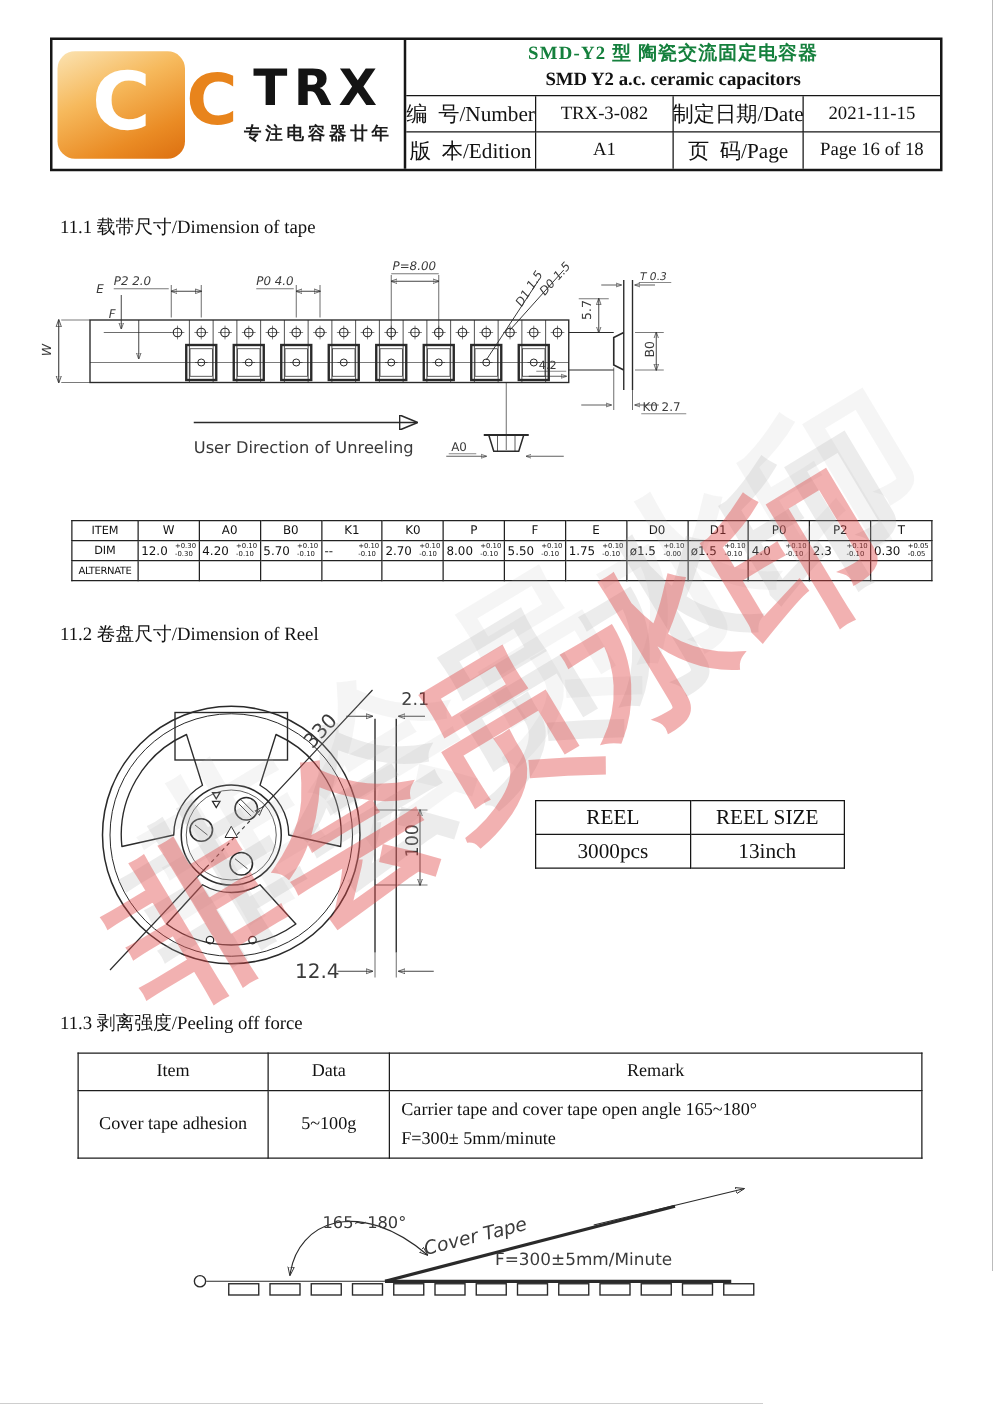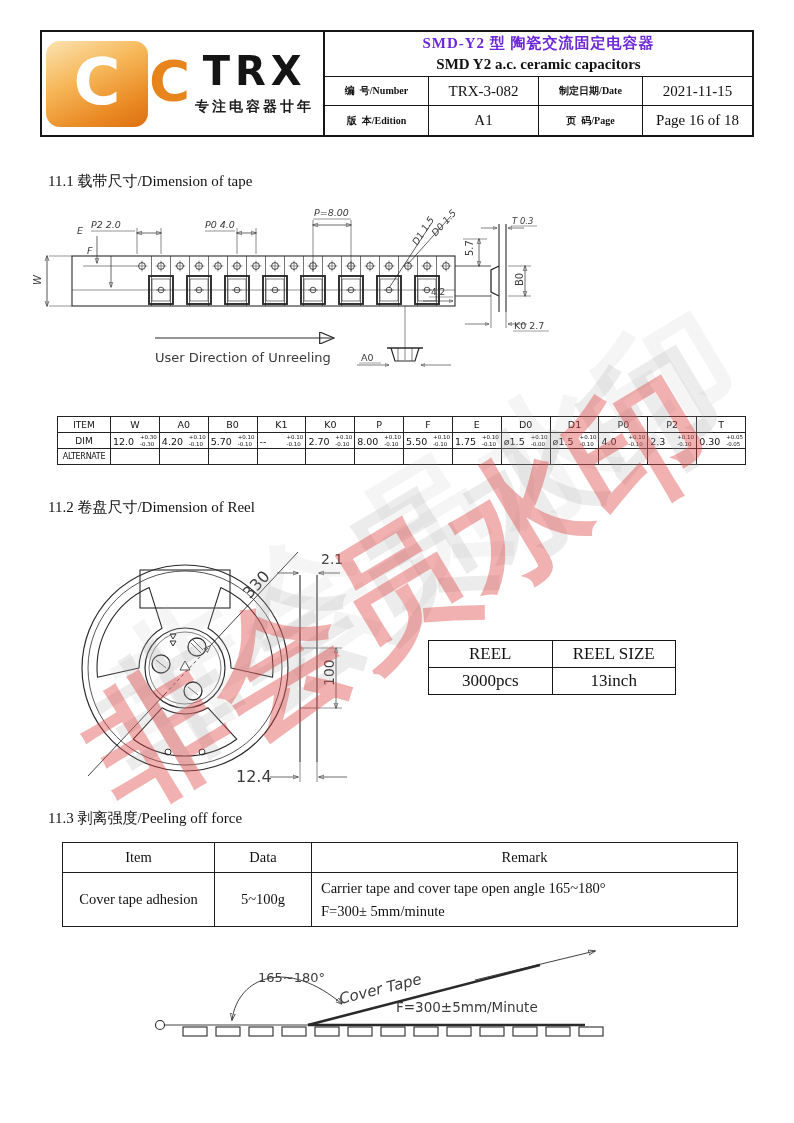--- a/index.html
+++ b/index.html
@@ -19,23 +19,23 @@
   .logo-cell{grid-row:1/4;grid-column:1;border-right:2px solid #161616;display:flex;align-items:center;justify-content:flex-start;padding:5px 4px;gap:2px;}
   .logo-tile{width:102px;height:86px;border-radius:14px;flex:0 0 auto;
     background:linear-gradient(155deg,#fbe3b2 0%,#f6b95c 38%,#ea8b24 75%,#dc6f10 100%);
     display:flex;align-items:center;justify-content:center;}
   .logo-tile span{font-family:"DejaVu Sans",sans-serif;font-weight:bold;font-size:64px;color:#fff;line-height:1;margin-top:-4px;}
   .logo-bracket{font-family:"DejaVu Sans",sans-serif;font-weight:bold;font-size:56px;color:#e8841c;line-height:1;margin:0 1px 6px -1px;}
   .logo-text{display:flex;flex-direction:column;align-items:center;margin-left:2px;}
   .logo-brand{font-family:"DejaVu Sans",sans-serif;font-weight:900;font-size:40px;letter-spacing:5px;line-height:1;color:#141414;}
   .logo-slogan{font-weight:bold;font-size:14px;letter-spacing:3px;color:#1c1c1c;margin-top:7px;white-space:nowrap;}
   .title-cell{grid-row:1;grid-column:2/6;border-bottom:1.5px solid #161616;flex-direction:column;line-height:1.4;}
-  .title-cn{color:#6d28d9;font-weight:bold;font-size:15px;letter-spacing:1px;}
+  .title-cn{color:#15803d;font-weight:bold;font-size:15px;letter-spacing:1px;}
   .title-en{font-weight:bold;font-size:15px;}
-  .lblcell{font-weight:bold;font-size:10px;border-right:1.5px solid #161616;white-space:pre;}
+  .lblcell{font-weight:normal;font-size:17px;border-right:1.5px solid #161616;white-space:pre;}
   .valcell{font-size:15px;}
   .bR{border-right:1.5px solid #161616;}
   .bB{border-bottom:1.5px solid #161616;}
   
   .sec{position:absolute;left:48px;white-space:nowrap;}
   .sec-main{top:146px;font-size:16px;font-weight:bold;}
   .sec-11-1{top:172px;font-size:15px;}
   .sec-11-2{top:498px;font-size:15px;}
   .sec-11-3{top:809px;font-size:15px;}
   

